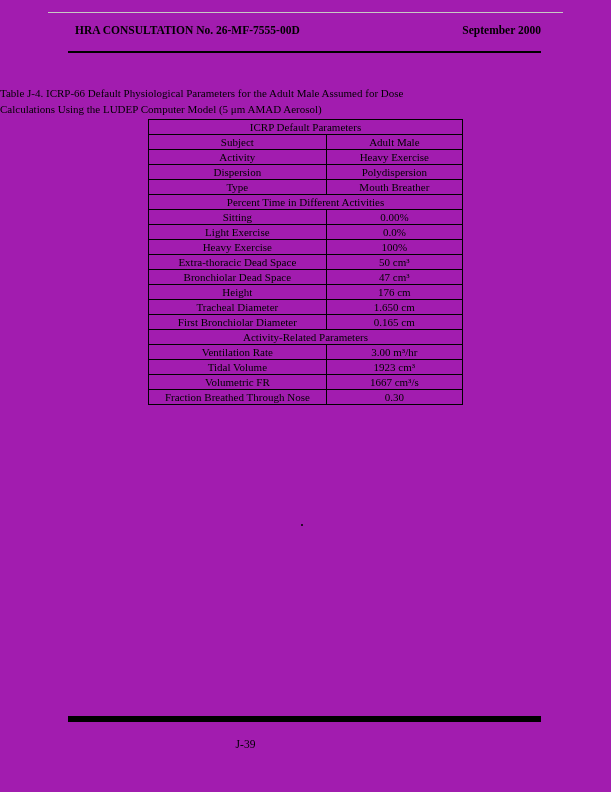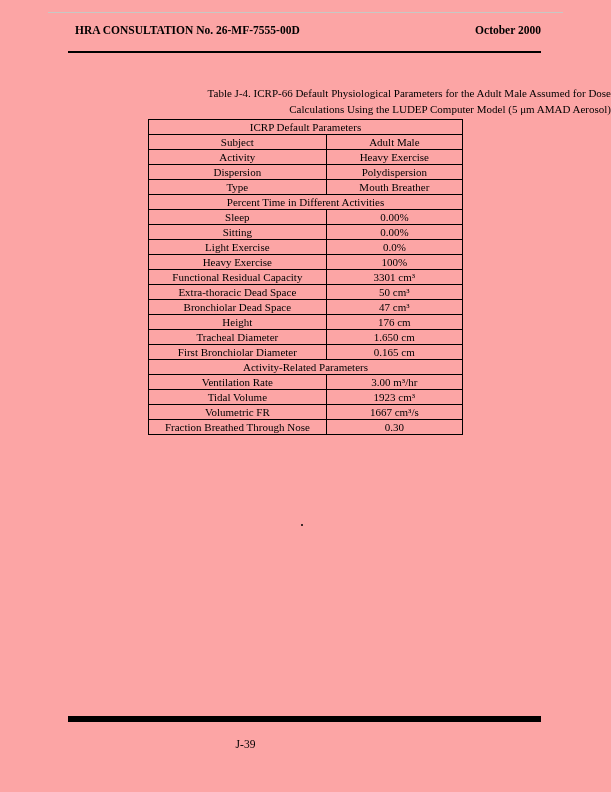--- a/index.html
+++ b/index.html
@@ -8,21 +8,21 @@
     width: 611px;
     height: 792px;
     background: #f2f2f0;
     font-family: "Liberation Serif", serif;
     color: #000;
   }
   .page {
     position: relative;
     width: 611px;
     height: 792px;
-    background: #fca5a5;
+    background: #a21caf;
     overflow: hidden;
   }
   .top-scan-line {
     position: absolute;
     top: 12px;
     left: 48px;
     width: 515px;
     height: 1px;
     background: #c8c8c4;
   }
@@ -44,21 +44,21 @@
     left: 68px;
     width: 473px;
     height: 2px;
     background: #000;
   }
   .caption {
     position: absolute;
     top: 85px;
     left: 0;
     width: 611px;
-    text-align: right;
+    text-align: left;
     font-size: 11px;
     line-height: 16px;
   }
   table.params {
     position: absolute;
     top: 119px;
     left: 148px;
     width: 315px;
     border-collapse: collapse;
     font-size: 11px;
@@ -102,21 +102,21 @@
 </style>
 </head>
 <body>
 
 <div class="page">
 
   <div class="top-scan-line"></div>
 
   <div class="header-row">
     <span>HRA CONSULTATION No. 26-MF-7555-00D</span>
-    <span>October 2000</span>
+    <span>September 2000</span>
   </div>
 
   <div class="header-rule"></div>
 
   <div class="caption">
     <div>Table J-4.  ICRP-66 Default Physiological Parameters for the Adult Male Assumed for Dose</div>
     <div>Calculations Using the LUDEP Computer Model (5 μm AMAD Aerosol)</div>
   </div>
 
   <table class="params">
@@ -137,40 +137,32 @@
           <td class="col-value">Polydispersion</td>
         </tr>
         <tr>
           <td class="col-param">Type</td>
           <td class="col-value">Mouth Breather</td>
         </tr>
         <tr>
           <td colspan="2">Percent Time in Different Activities</td>
         </tr>
         <tr>
-          <td class="col-param">Sleep</td>
-          <td class="col-value">0.00%</td>
-        </tr>
-        <tr>
           <td class="col-param">Sitting</td>
           <td class="col-value">0.00%</td>
         </tr>
         <tr>
           <td class="col-param">Light Exercise</td>
           <td class="col-value">0.0%</td>
         </tr>
         <tr>
           <td class="col-param">Heavy Exercise</td>
           <td class="col-value">100%</td>
         </tr>
         <tr>
-          <td class="col-param">Functional Residual Capacity</td>
-          <td class="col-value">3301 cm³</td>
-        </tr>
-        <tr>
           <td class="col-param">Extra-thoracic Dead Space</td>
           <td class="col-value">50 cm³</td>
         </tr>
         <tr>
           <td class="col-param">Bronchiolar Dead Space</td>
           <td class="col-value">47 cm³</td>
         </tr>
         <tr>
           <td class="col-param">Height</td>
           <td class="col-value">176 cm</td>

